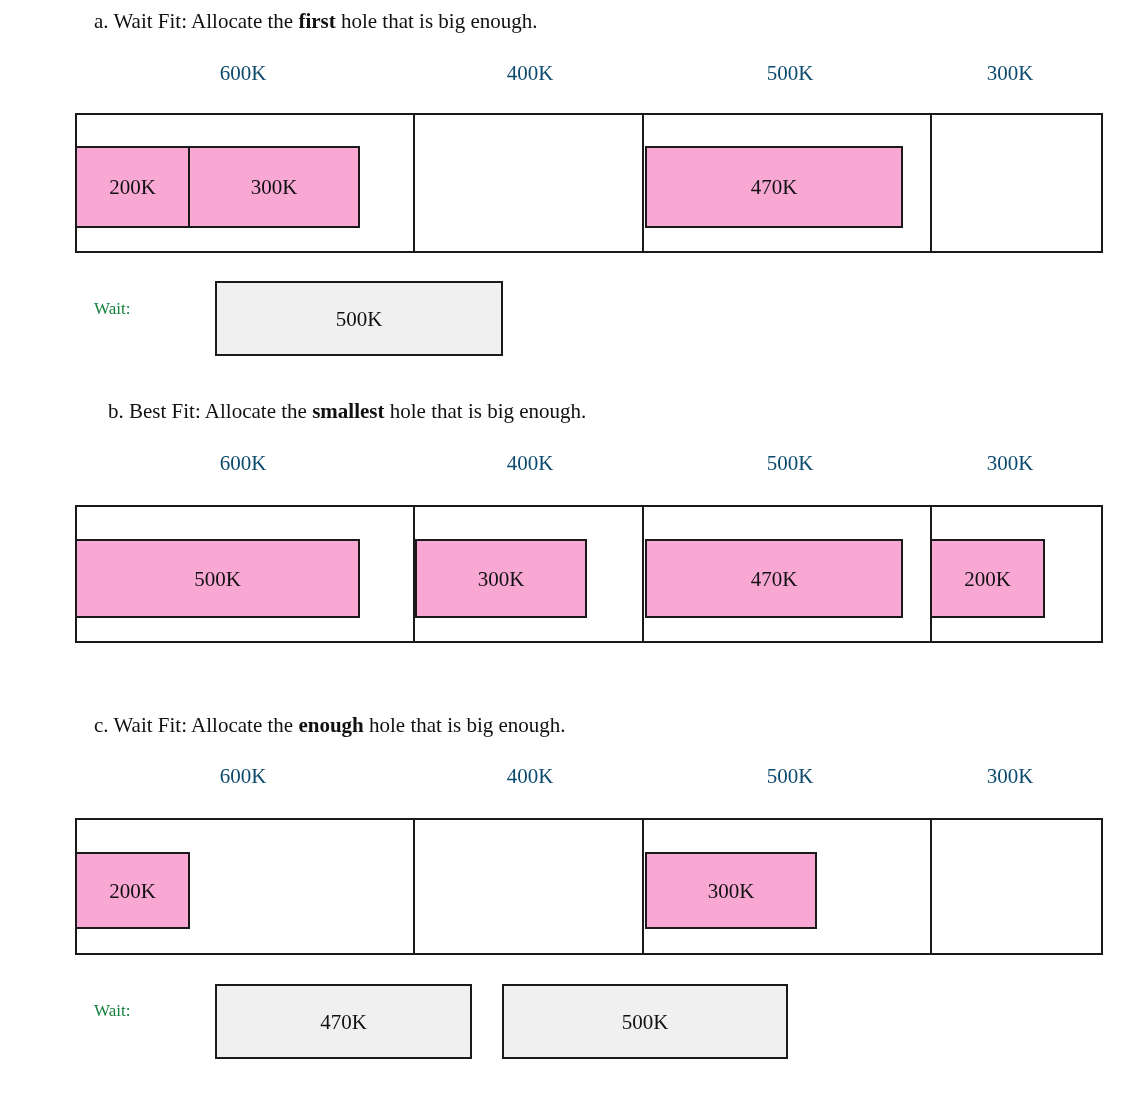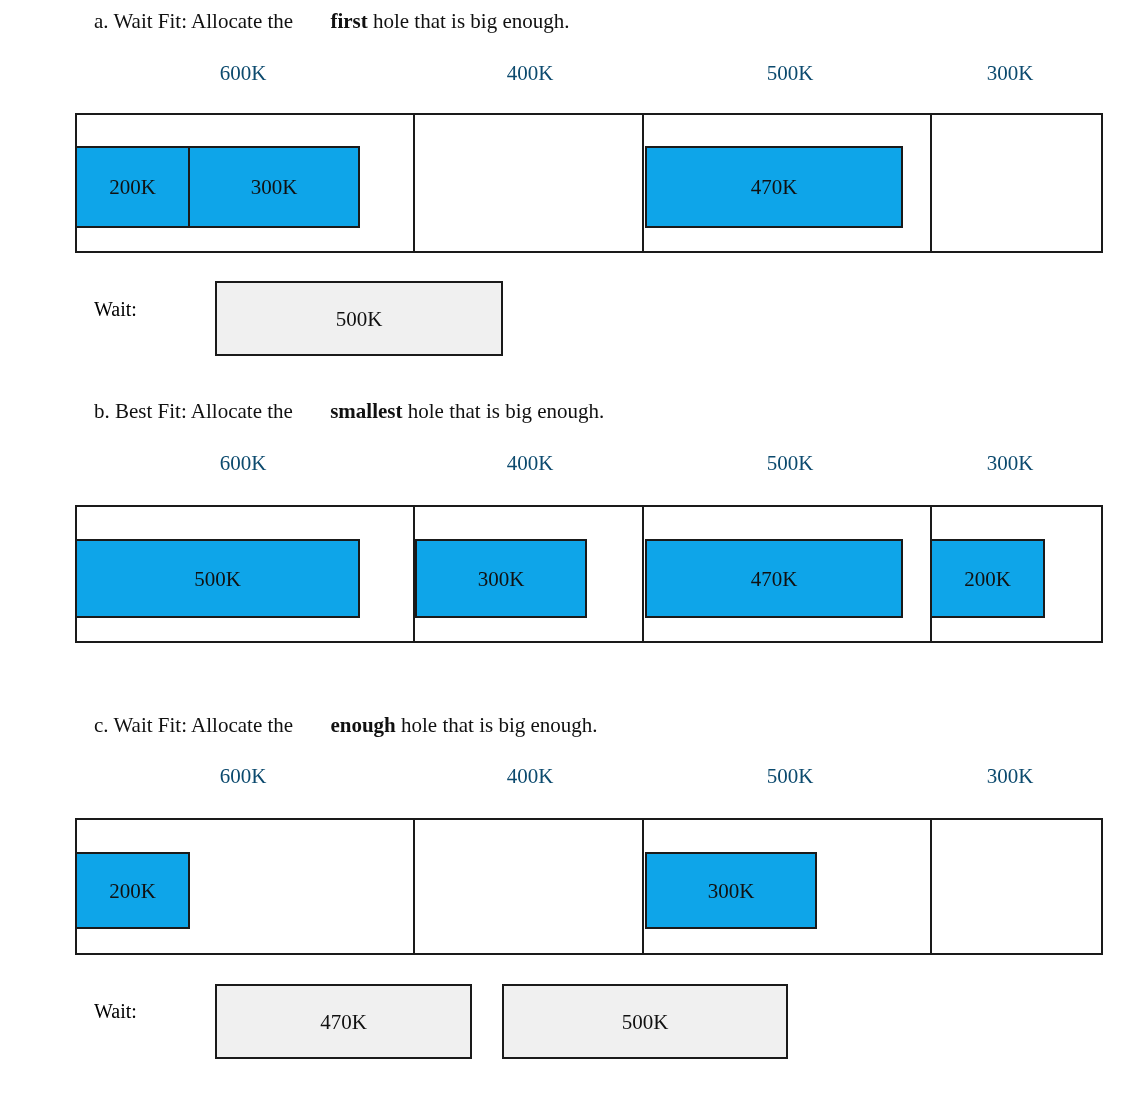--- a/index.html
+++ b/index.html
@@ -15,51 +15,51 @@
     color: #000000;
     overflow: hidden;
   }
   .heading {
     position: absolute;
     font-size: 21px;
     line-height: 26px;
     white-space: nowrap;
     color: #111111;
   }
-  .heading b { font-weight: bold; margin-left: 32px; }
+  .heading b { font-weight: bold; }
 
   .cap {
     position: absolute;
     font-size: 21px;
     line-height: 26px;
     text-align: center;
     white-space: nowrap;
     color: #0c4a6e;
   }
 
   .wait-label {
     position: absolute;
-    font-size: 20px;
+    font-size: 17px;
     line-height: 26px;
     white-space: nowrap;
-    color: #000000;
+    color: #15803d;
   }
 
   
   .part {
     position: absolute;
     background: #ffffff;
     border: 2px solid #1a1a1a;
     box-sizing: border-box;
   }
 
   
   .blk {
     position: absolute;
-    background: #0ea5e9;
+    background: #f9a8d4;
     border: 2px solid #1a1a1a;
     box-sizing: border-box;
     display: flex;
     align-items: center;
     justify-content: center;
     font-size: 21px;
     line-height: 26px;
     color: #111111;
   }
 
@@ -94,21 +94,21 @@
 <div class="part" style="left:642px; top:113px; width:290px; height:140px;"></div>
 <div class="part" style="left:930px; top:113px; width:173px; height:140px;"></div>
 
 <div class="blk" style="left:75px; top:146px; width:115px; height:82px;">200K</div>
 <div class="blk" style="left:188px; top:146px; width:172px; height:82px;">300K</div>
 <div class="blk" style="left:645px; top:146px; width:258px; height:82px;">470K</div>
 
 <div class="wait-label" style="left:94px; top:296px;">Wait:</div>
 <div class="wbox" style="left:215px; top:281px; width:288px; height:75px;">500K</div>
 
-<div class="heading" style="left:94px; top:398px;text-align:center;">
+<div class="heading" style="left:108px; top:398px;text-align:center;">
   <span>b. Best Fit: Allocate the </span><b>smallest</b><span> hole that is big enough.</span>
 </div>
 
 <div class="cap" style="left:183px; top:450px; width:120px;">600K</div>
 <div class="cap" style="left:470px; top:450px; width:120px;">400K</div>
 <div class="cap" style="left:730px; top:450px; width:120px;">500K</div>
 <div class="cap" style="left:950px; top:450px; width:120px;">300K</div>
 
 <div class="part" style="left:75px; top:505px; width:340px; height:138px;"></div>
 <div class="part" style="left:413px; top:505px; width:231px; height:138px;"></div>

